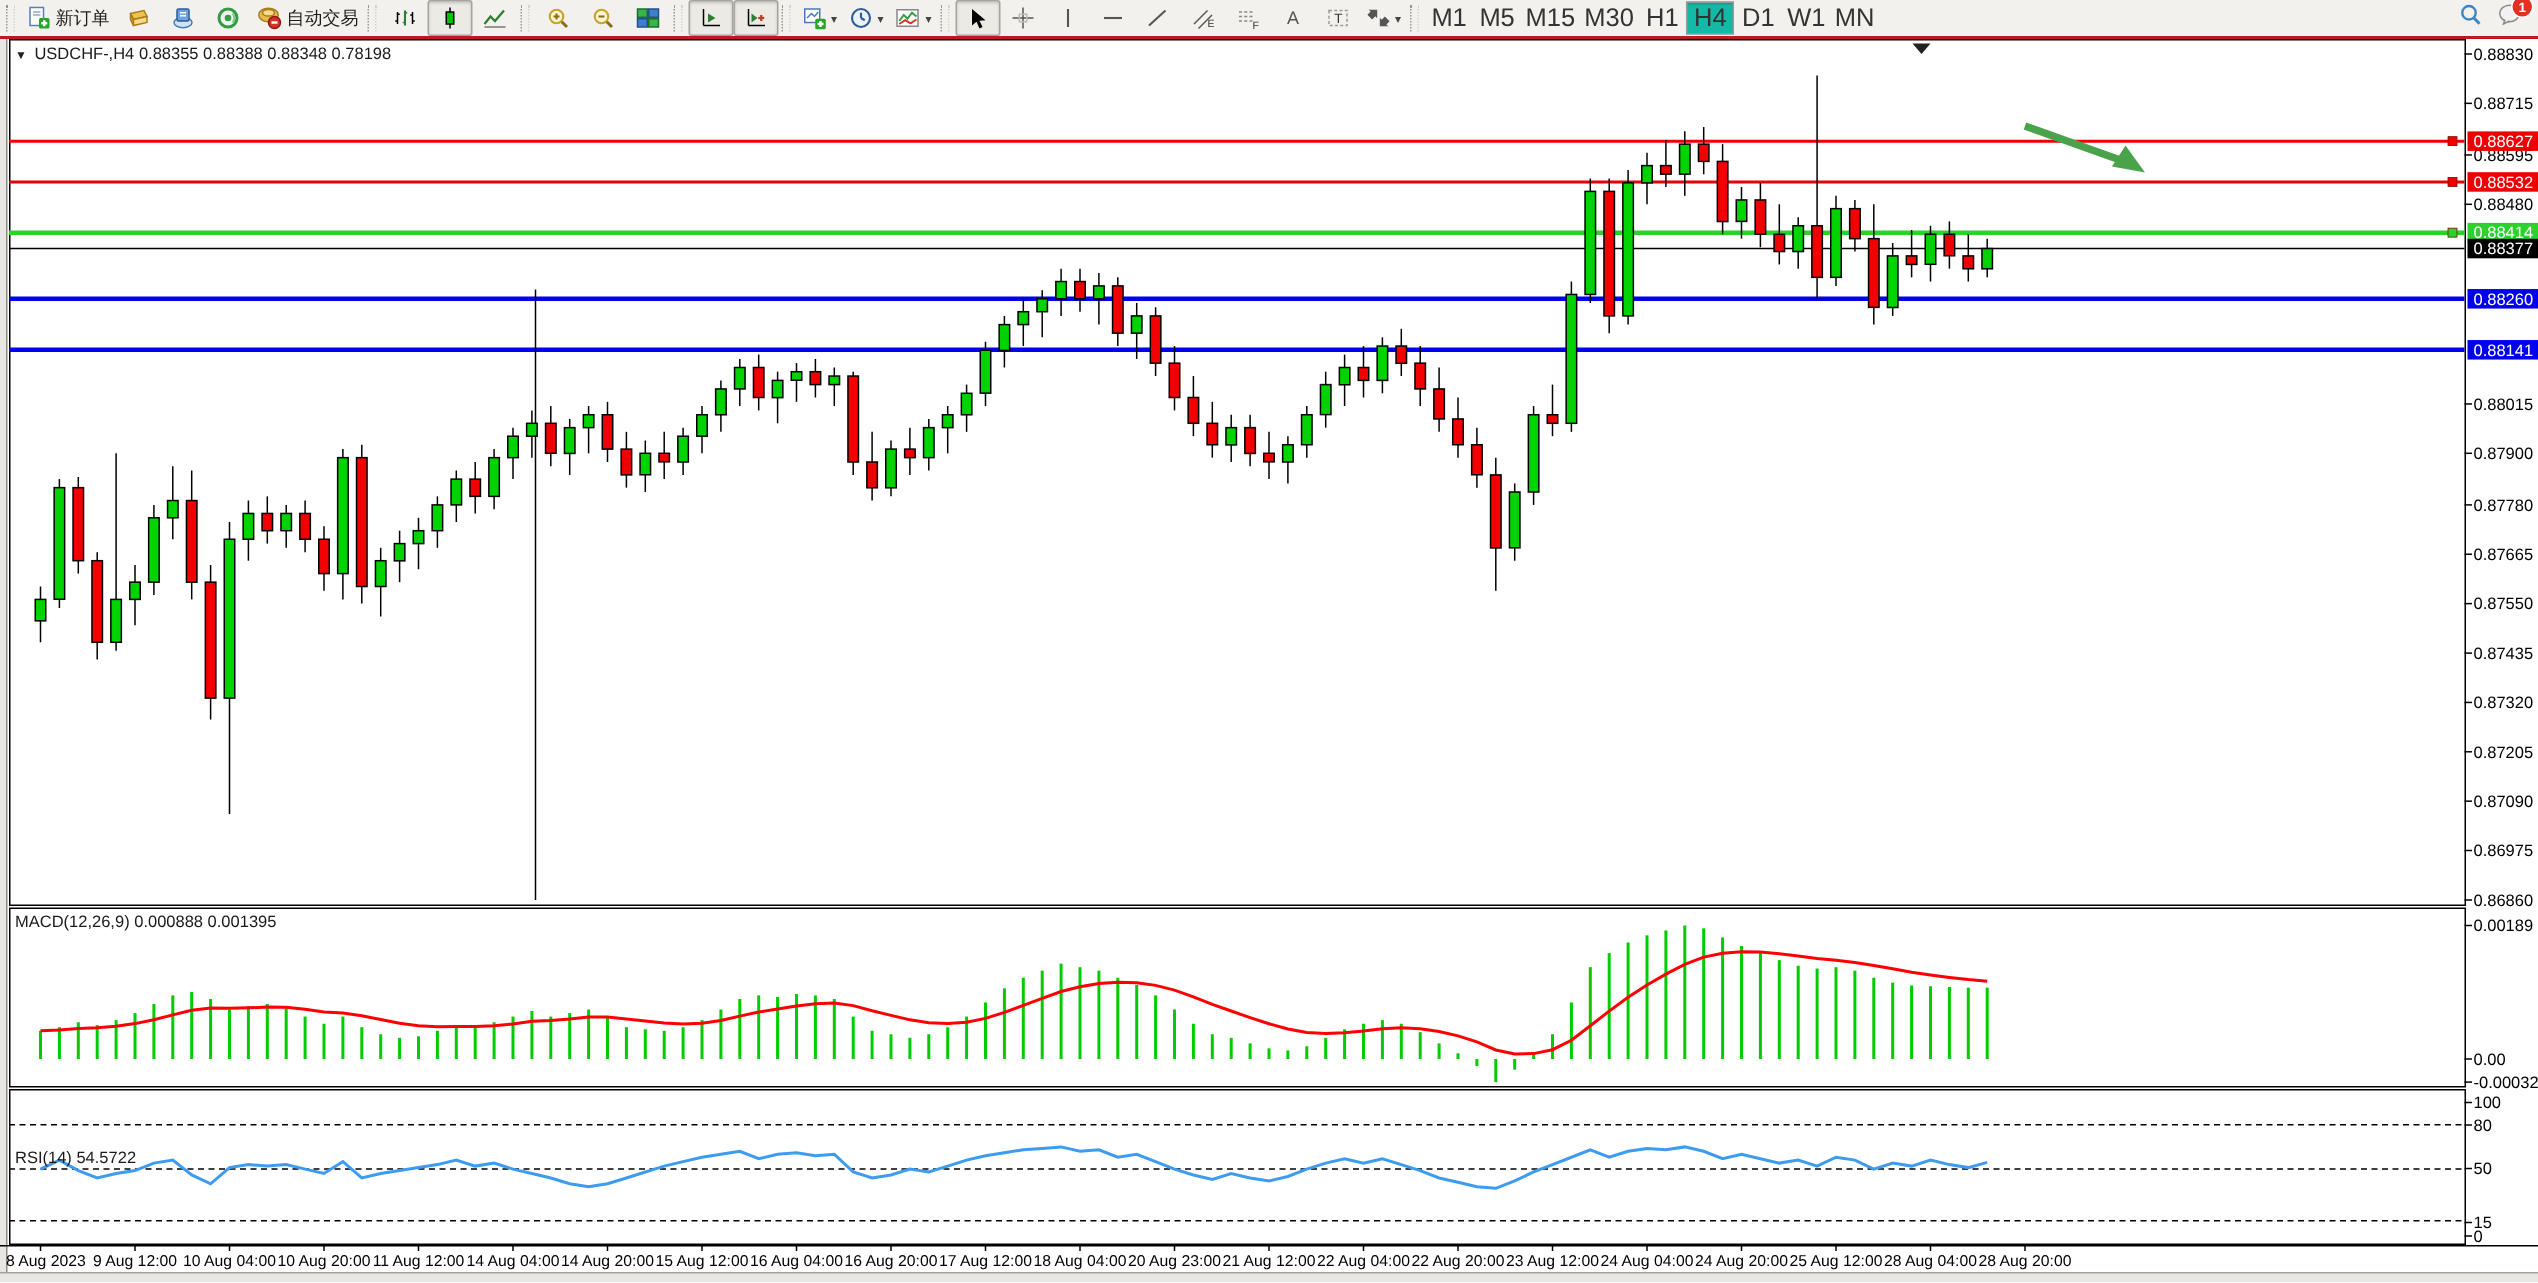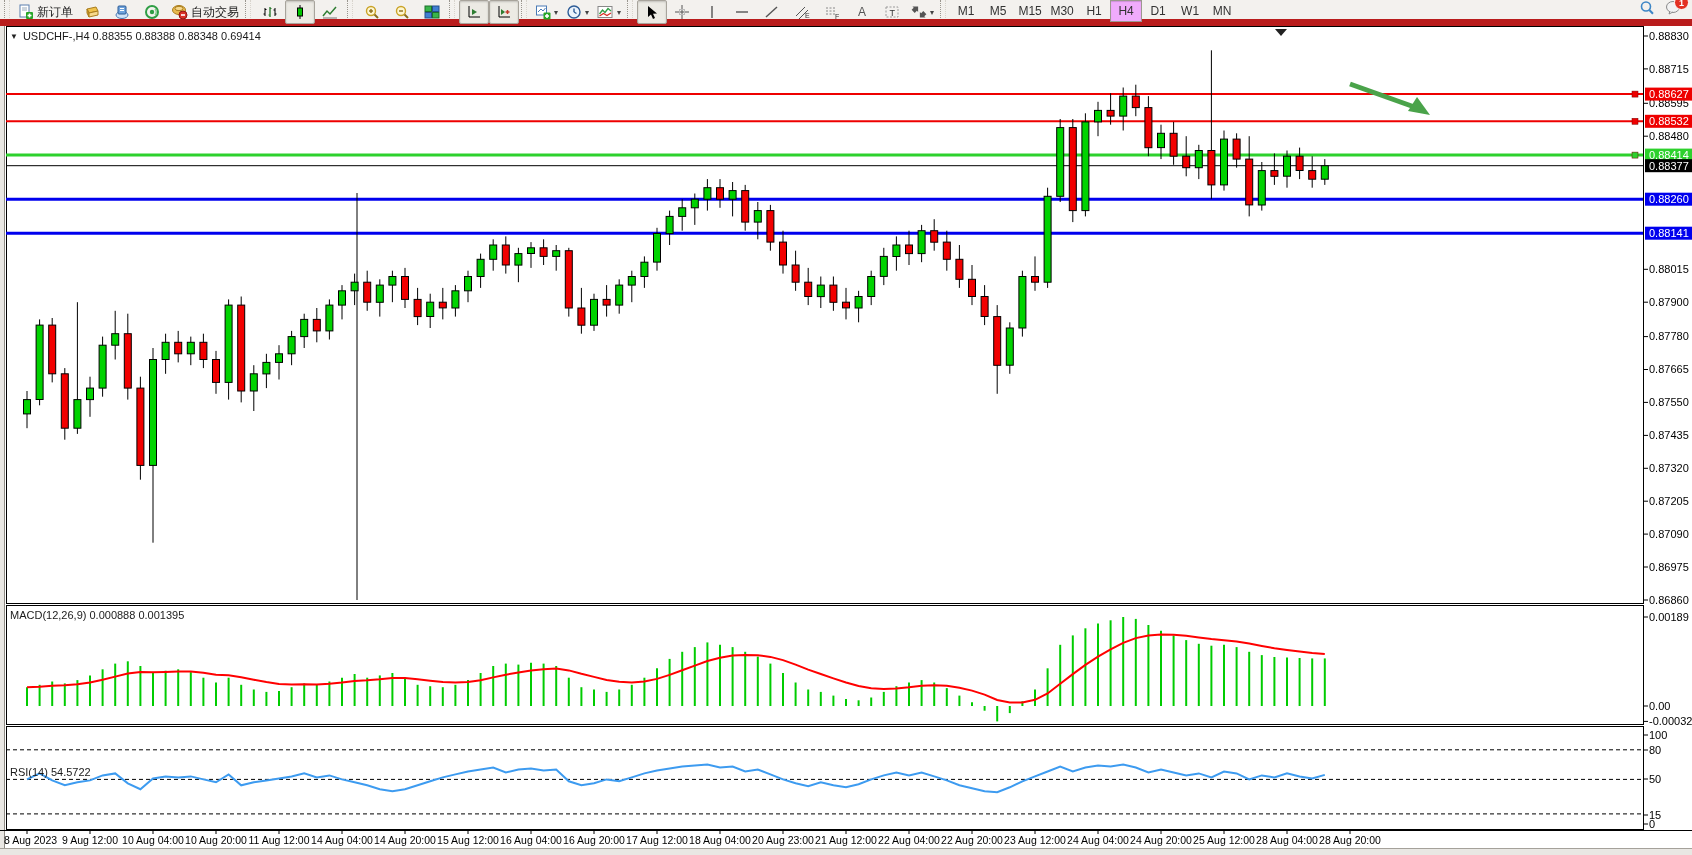--- a/index.html
+++ b/index.html
@@ -1,28 +1,28 @@
 <!DOCTYPE html>
 <html><head>
 <meta charset="utf-8">
 <style>
   html,body{margin:0;padding:0;width:1692px;height:855px;background:#fff;overflow:hidden;
     font-family:"Liberation Sans",sans-serif;-webkit-font-smoothing:antialiased;}
   #root{position:relative;width:1692px;height:855px;}
   
   #toolbar{position:absolute;top:0;left:0;width:100%;height:26px;background:#f3f1ee;
-    border-bottom:7px solid #b91c1c;display:flex;z-index:5;padding-left:2px;box-sizing:border-box;}
+    border-bottom:2px solid #b91c1c;display:flex;align-items:center;z-index:5;padding-left:2px;box-sizing:border-box;}
   .tb-handle{width:4px;height:18px;border-left:1px dotted #9a968f;border-right:1px dotted #d8d4cd;margin:0 4px 0 2px;}
   .tb-btn{height:22px;min-width:22px;display:flex;align-items:center;justify-content:center;gap:3px;
     padding:0 3px;border:1px solid transparent;border-radius:2px;font-size:12px;color:#1d1d1d;cursor:default;white-space:nowrap;}
   .tb-btn.pressed{background:#eceae4;border-color:#a8a49c;box-shadow:inset 0 1px 2px rgba(0,0,0,.18);}
   .tb-btn svg{display:block;}
   .tf-btn{height:20px;min-width:26px;display:flex;align-items:center;justify-content:center;
-    font-size:12px;color:#333;border:1px solid transparent;padding:0 2px;}
-  .tf-btn.sel{background:#f0abfc;border-color:#9c988f;box-shadow:inset 0 1px 1px rgba(0,0,0,.15);}
+    font-size:17px;color:#333;border:1px solid transparent;padding:0 2px;}
+  .tf-btn.sel{background:#14b8a6;border-color:#9c988f;box-shadow:inset 0 1px 1px rgba(0,0,0,.15);}
   #tb-right{margin-left:auto;display:flex;align-items:center;gap:10px;padding-right:10px;}
   .chat-wrap{position:relative;}
   .chat-badge{position:absolute;top:-5px;right:-7px;background:#e33022;color:#fff;font-size:9px;font-weight:bold;
     width:13px;height:13px;border-radius:50%;display:flex;align-items:center;justify-content:center;border:1px solid #fff;}
   
   .ovl{position:absolute;z-index:3;font-size:11px;color:#1a1a1a;pointer-events:none;}
   #chart-title{top:30px;left:10px;display:flex;align-items:center;gap:5px;}
   #chart-title .tri{font-size:8px;color:#222;}
   #macd-label{top:609px;left:10px;}
   #rsi-label{top:730px;left:10px;margin-top:36px;}
@@ -765,18 +765,18 @@
       <line x1="1287.0" y1="830" x2="1287.0" y2="834" stroke="#000"></line>
       <text x="1287.0" y="844" font-size="10.5" fill="#000" text-anchor="middle">28 Aug 04:00</text>
       <line x1="1350.0" y1="830" x2="1350.0" y2="834" stroke="#000"></line>
       <text x="1350.0" y="844" font-size="10.5" fill="#000" text-anchor="middle">28 Aug 20:00</text>
       <rect x="0" y="848" width="1692" height="7" fill="#e9e7e3"></rect>
       <line x1="0" y1="848.5" x2="1692" y2="848.5" stroke="#a5a19a"></line>
     </svg>
 
   <div class="ovl" id="chart-title">
     <span class="tri">▼</span>
-    <span>USDCHF-,H4  0.88355 0.88388 0.88348 0.69414</span>
+    <span>USDCHF-,H4  0.88355 0.88388 0.88348 0.78198</span>
   </div>
   <div class="ovl" id="macd-label">MACD(12,26,9) 0.000888 0.001395</div>
   <div class="ovl" id="rsi-label">RSI(14) 54.5722</div>
 
 </div>
 
 </body></html>

